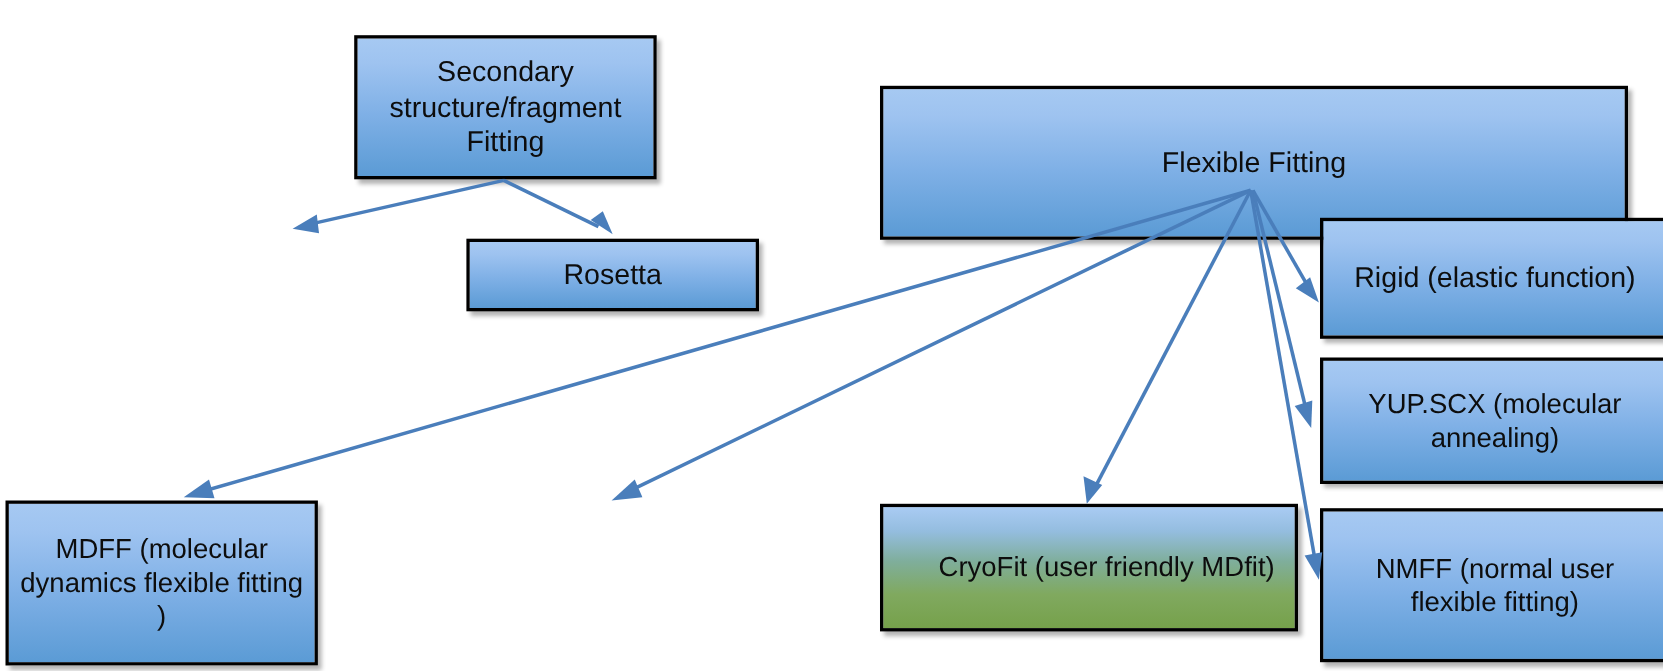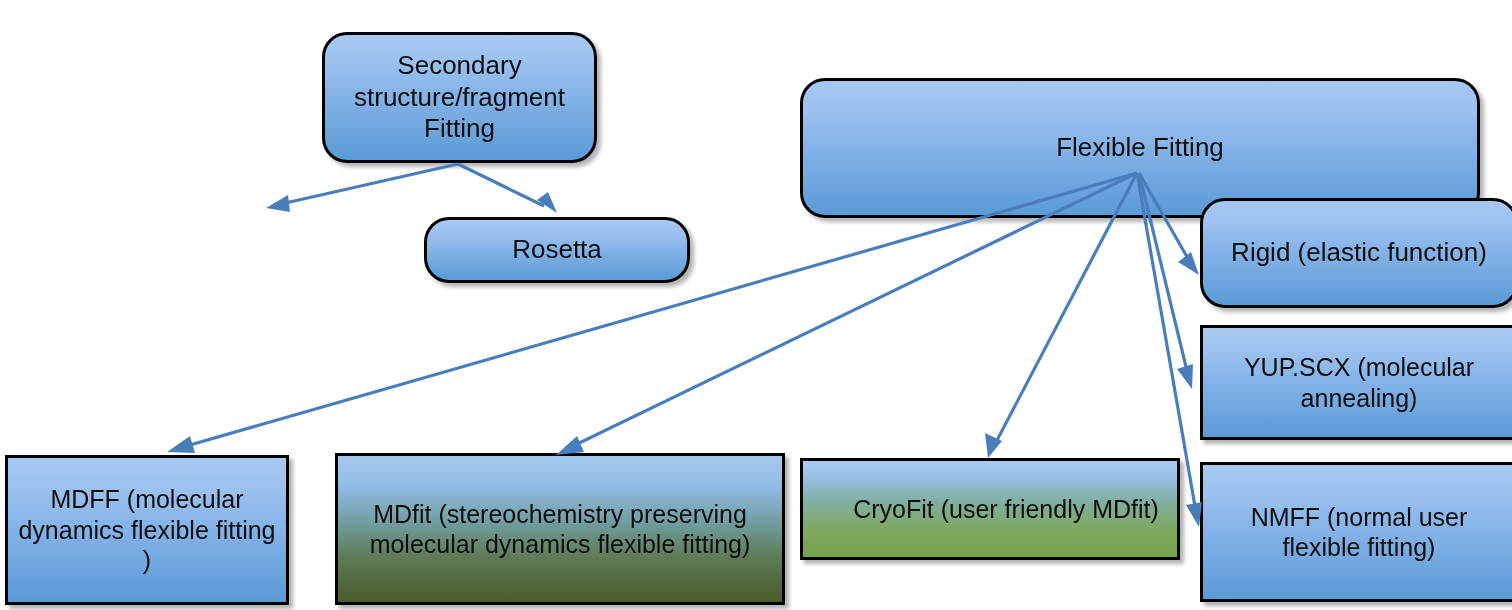--- a/index.html
+++ b/index.html
@@ -32,21 +32,21 @@
   .grad-blue {
     background: linear-gradient(to bottom, #a6c9f2 0%, #9ec3f0 18%, #7fb0e6 55%, #5b9bd5 100%);
   }
   .grad-blue-olive-dark {
     background: linear-gradient(to bottom, #a6c9f2 0%, #8fbbe2 22%, #6f9a9a 48%, #5d7a54 70%, #4a5a2a 100%);
   }
   .grad-blue-olive-light {
     background: linear-gradient(to bottom, #a9cbf3 0%, #94bddf 20%, #7fae9b 45%, #80a95f 72%, #76a14b 100%);
   }
   .fs-28 { font-size: 28px; }
-  .fs-26 { font-size: 26px; border-radius: 25px; }
+  .fs-26 { font-size: 26px; }
   .fs-25 { font-size: 25px; }
 
   #arrows {
     position: absolute;
     left: 0;
     top: 0;
     width: 1512px;
     height: 610px;
     z-index: 5;
     pointer-events: none;
@@ -126,21 +126,18 @@
   </div>
 
   <div class="node grad-blue fs-25" style="left:1200px; top:462px; width:318px; height:140px;">
     <span>NMFF (normal user flexible fitting)</span>
   </div>
 
   <div class="node grad-blue fs-25" style="left:5px; top:455px; width:284px; height:150px;justify-content:flex-end;">
     <span>MDFF (molecular dynamics flexible fitting )</span>
   </div>
 
-  <div class="node grad-blue-olive-dark fs-25" style="left:335px; top:453px; width:450px; height:152px;">
-    <span>MDfit (stereochemistry preserving molecular dynamics flexible fitting)</span>
-  </div>
 
-  <div class="node grad-blue-olive-light fs-25" style="left:800px; top:458px; width:380px; height:102px;padding-left:40px;">
+  <div class="node grad-blue-olive-light fs-25" style="left:800px; top:458px; width:380px; height:116px;padding-left:40px;">
     <span>CryoFit (user friendly MDfit)</span>
   </div>
 
 </div>
 
 </body></html>

